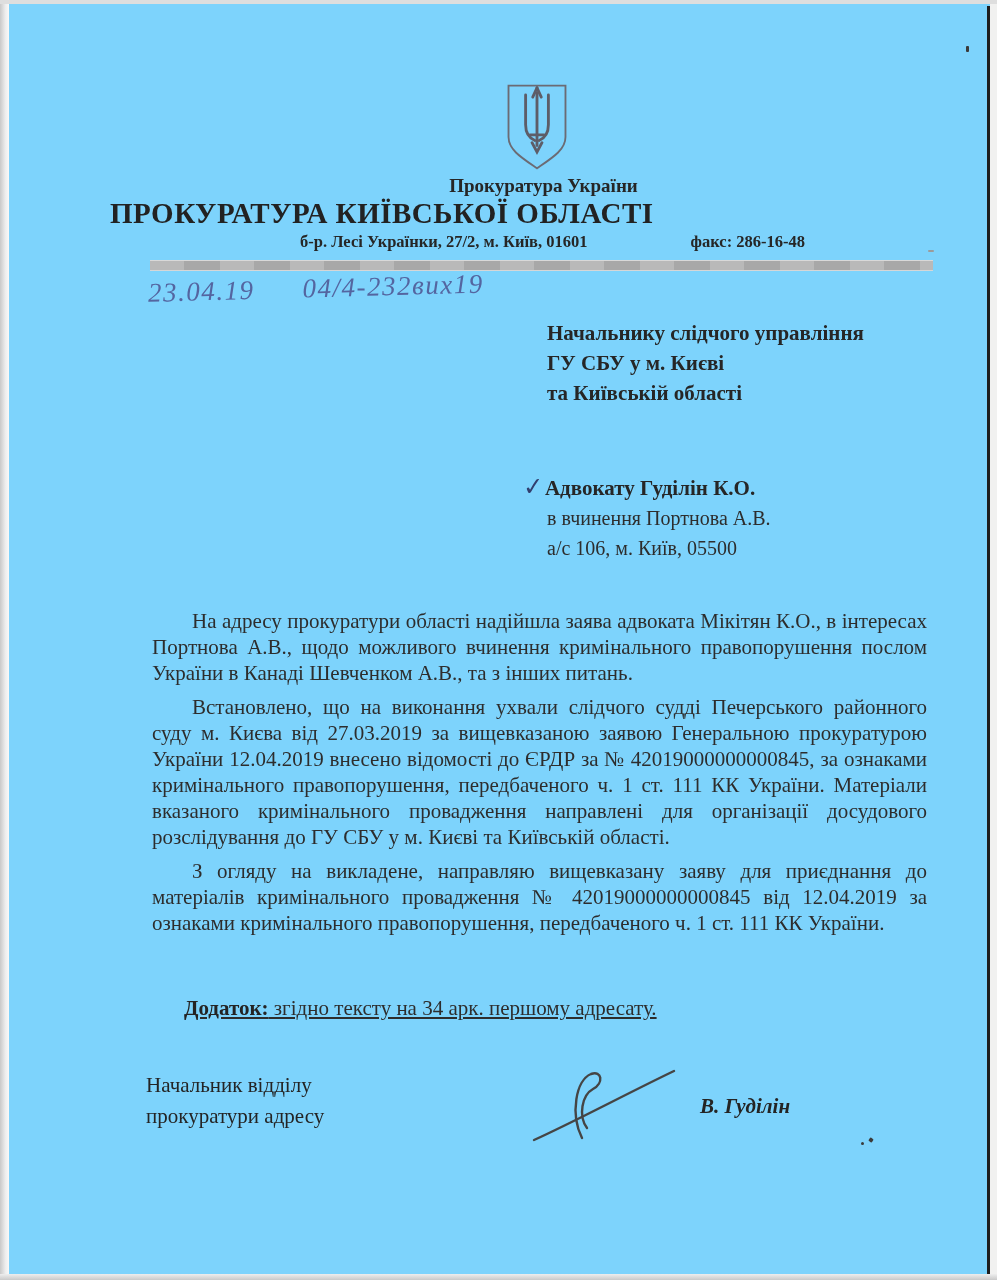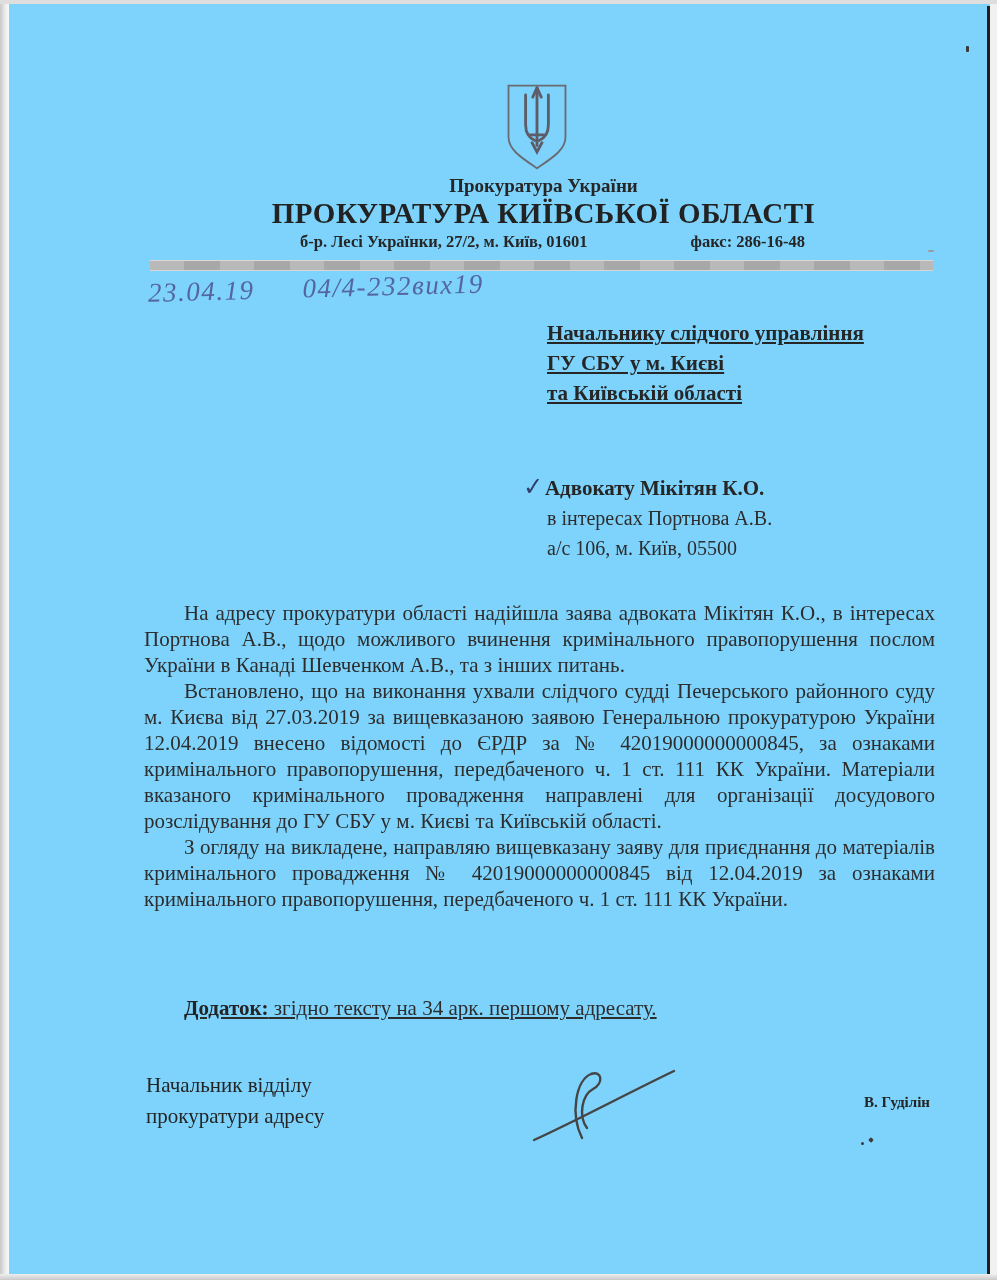--- a/index.html
+++ b/index.html
@@ -22,21 +22,21 @@
   .speck{position:absolute;background:#3a3a3a;border-radius:1px;}
 
   
   .emblem{position:absolute;left:500px;top:80px;width:74px;height:94px;}
   .org-parent{
     position:absolute;left:150px;top:175px;width:787px;
     text-align:center;font-weight:bold;font-size:19px;color:#262626;
   }
   .org-name{
     position:absolute;left:110px;top:197px;width:867px;
-    text-align:center;font-weight:bold;font-size:29px;letter-spacing:.5px;color:#222;
+    text-align:left;font-weight:bold;font-size:29px;letter-spacing:.5px;color:#222;
   }
   .addr-row{
     position:absolute;left:300px;top:232px;width:505px;
     display:flex;justify-content:space-between;
     font-weight:bold;font-size:16.5px;color:#262626;
   }
   .rule-band{
     position:absolute;left:150px;top:261px;width:783px;height:9px;
     background:repeating-linear-gradient(90deg,#b9b9b9 0 34px,#a8a8a8 34px 70px);
     box-shadow:0 1px 0 #d6d6d6, 0 -1px 0 #d9d9d9;
@@ -47,53 +47,53 @@
     position:absolute;left:148px;top:272px;width:420px;
     font-style:italic;font-size:27px;letter-spacing:1.5px;
     transform:rotate(-1.6deg);
     white-space:nowrap;
   }
   .handwriting span{margin-right:48px;}
 
   
   .recipient-primary{
     position:absolute;left:547px;top:318px;
-    font-weight:bold;font-size:21px;line-height:30px;color:#262626;text-decoration:underline;
+    font-weight:bold;font-size:21px;line-height:30px;color:#262626;
   }
   .recipient-secondary{
     position:absolute;left:523px;top:472px;
     font-size:20px;line-height:30px;color:#2d2d2d;
   }
   .recipient-secondary .name-row{font-weight:bold;font-size:21px;color:#262626;}
   .checkmark{
     font-weight:normal;font-size:25px;margin-right:1px;
     display:inline-block;transform:rotate(-4deg);
   }
   .recipient-secondary .sub{margin-left:24px;}
 
   
   .body-text{
     position:absolute;left:144px;top:600px;width:791px;
     font-size:21px;line-height:26px;text-align:justify;
   }
-  .body-text p{margin:0;text-indent:40px;}
+  .body-text p{margin:8px;text-indent:40px;}
   .attachment{
     position:absolute;left:144px;top:996px;width:791px;font-size:21px;text-decoration:underline;
   }
   .attachment .ind{display:inline-block;width:40px;}
   .attachment b{color:#242424;}
 
   
   .sig-position{
     position:absolute;left:146px;top:1070px;
     font-weight:normal;font-size:21px;line-height:31px;color:#242424;
   }
   .sig-name{
     position:absolute;left:700px;top:1094px;width:230px;
-    text-align:right;font-weight:bold;font-size:15px;color:#242424;
+    font-weight:bold;font-size:21px;color:#242424;font-style:italic;
   }
   .sig-svg{position:absolute;left:528px;top:1062px;width:152px;height:86px;}
   .pen-mark{position:absolute;left:860px;top:1136px;width:18px;height:14px;}
   .pen-mark i{position:absolute;background:#3b3b3b;border-radius:50%;}
   .pen-mark .d1{left:1px;top:6px;width:3px;height:3px;}
   .pen-mark .d2{left:9px;top:2px;width:4px;height:4px;transform:rotate(35deg);border-radius:1px;}
 </style>
 </head>
 <body>
 
@@ -132,22 +132,22 @@
     <span>23.04.19</span><span>04/4-232вих19</span>
   </div>
 
   <div class="recipient-primary">
     <div>Начальнику слідчого управління</div>
     <div>ГУ СБУ у м. Києві</div>
     <div>та Київській області</div>
   </div>
 
   <div class="recipient-secondary">
-    <div class="name-row"><span class="checkmark" style="color:#323f6e;">✓</span><span>Адвокату Мікітян К.О.</span></div>
-    <div class="sub">в інтересах Портнова А.В.</div>
+    <div class="name-row"><span class="checkmark" style="color:#323f6e;">✓</span><span>Адвокату Гуділін К.О.</span></div>
+    <div class="sub">в вчинення Портнова А.В.</div>
     <div class="sub">а/с 106, м. Київ, 05500</div>
   </div>
 
   <div class="body-text">
     <p>На адресу прокуратури області надійшла заява адвоката Мікітян К.О., в інтересах Портнова А.В., щодо можливого вчинення кримінального правопорушення послом України в Канаді Шевченком А.В., та з інших питань.</p>
     <p>Встановлено, що на виконання ухвали слідчого судді Печерського районного суду м. Києва від 27.03.2019 за вищевказаною заявою Генеральною прокуратурою України 12.04.2019 внесено відомості до ЄРДР за № 42019000000000845, за ознаками кримінального правопорушення, передбаченого ч. 1 ст. 111 КК України. Матеріали вказаного кримінального провадження направлені для організації досудового розслідування до ГУ СБУ у м. Києві та Київській області.</p>
     <p>З огляду на викладене, направляю вищевказану заяву для приєднання до матеріалів кримінального провадження № 42019000000000845 від 12.04.2019 за ознаками кримінального правопорушення, передбаченого ч. 1 ст. 111 КК України.</p>
   </div>
 
   <div class="attachment">

